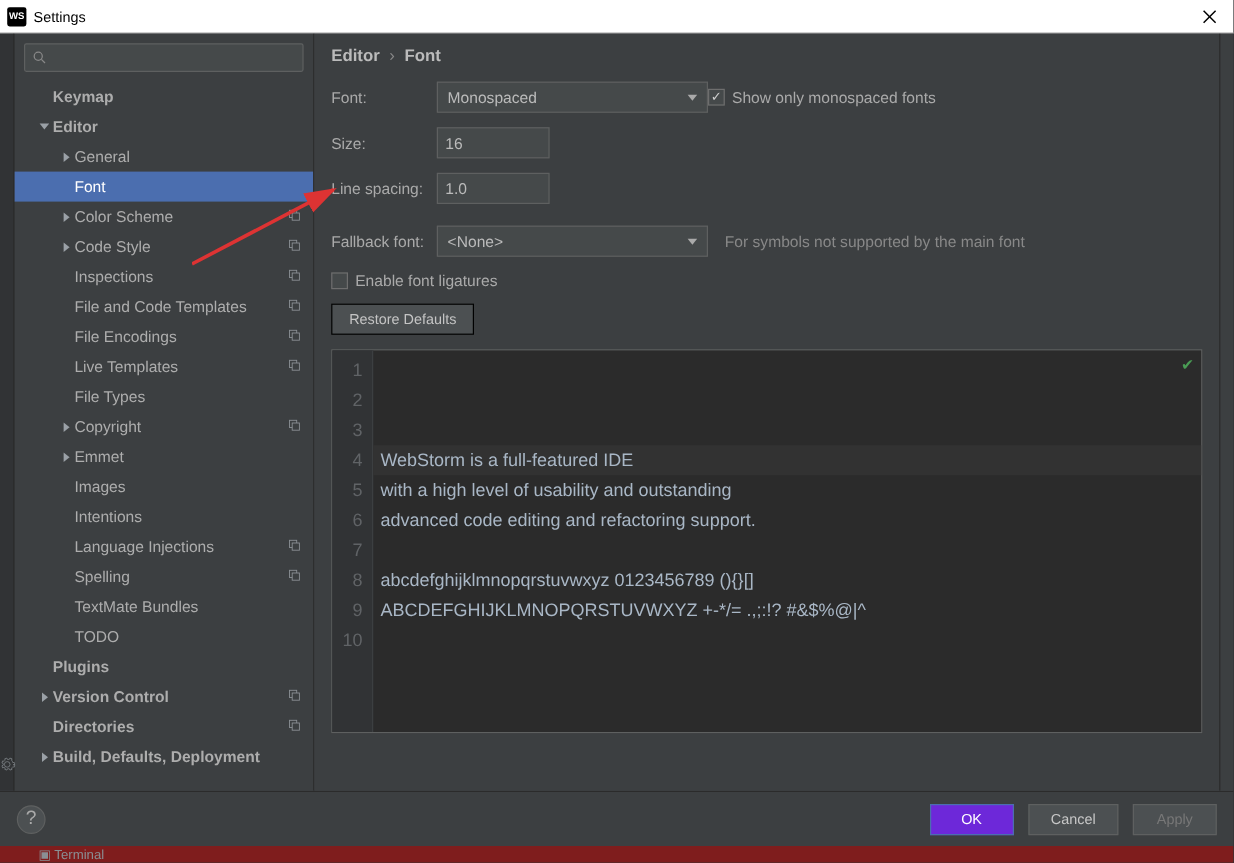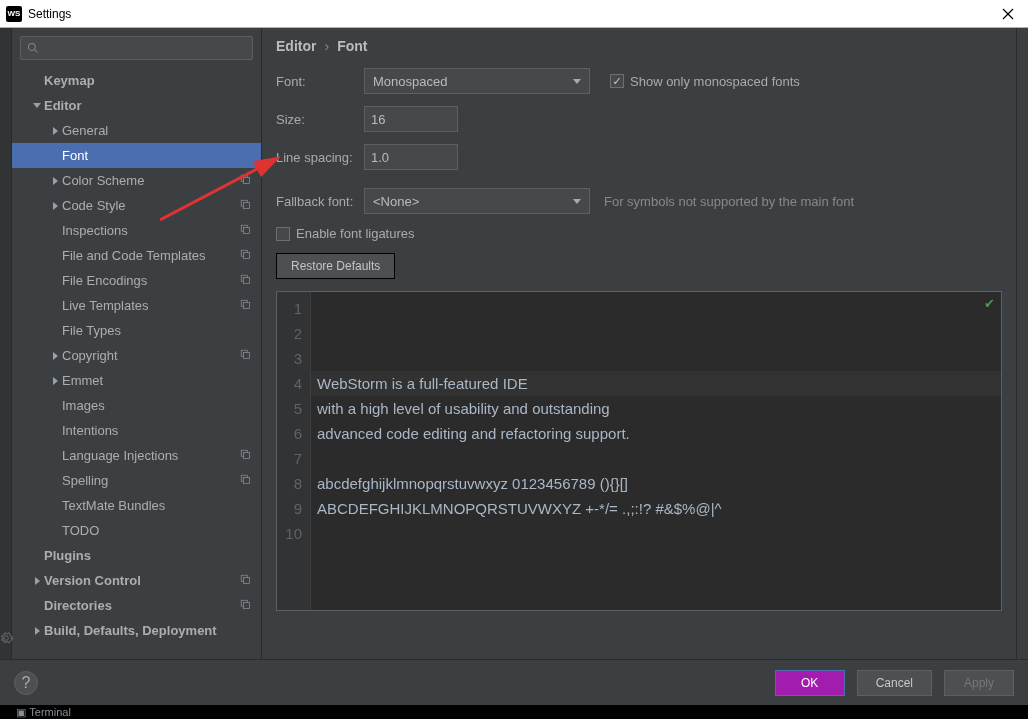--- a/index.html
+++ b/index.html
@@ -61,25 +61,25 @@
   .check-ok { position:absolute; top:4px; right:6px; color:#499c54; font-size:13px;}
 
   
   .right-strip { width: 12px; background:#3c3f41; border-left:1px solid #2b2b2b;}
 
   
   .footer { height: 46px; background:#3c3f41; border-top:1px solid #2b2b2b; display:flex; align-items:center; padding:0 14px; }
   .help-btn { width:24px; height:24px; border:1px solid #5e6060; border-radius:12px; display:flex; align-items:center; justify-content:center; color:#aaa; background:#4c5052; cursor:pointer; }
   .footer-spacer { flex:1; }
   .btn { height:26px; min-width:70px; padding:0 18px; margin-left:12px; border:1px solid #5e6060; background:#4c5052; color:#c7c7c7; font-size:12px; cursor:pointer; }
-  .btn.primary { background:#a21caf; border-color:#4b6eaf; color:#fff; }
+  .btn.primary { background:#6d28d9; border-color:#4b6eaf; color:#fff; }
   .btn.disabled { color:#777; }
 
   
-  .bottom-strip { height:14px; background:#000000; display:flex; align-items:center; padding-left:16px; color:#8a8f94; font-size:11px;}
+  .bottom-strip { height:14px; background:#7f1d1d; display:flex; align-items:center; padding-left:32px; color:#8a8f94; font-size:11px;}
 
   
   .annotation { position:absolute; left:160px; top:92px; pointer-events:none; z-index:50;}
 
   
   .tri-right { display:inline-block; border-top:4px solid transparent; border-bottom:4px solid transparent; border-left:5px solid #9aa0a6; vertical-align:middle;}
   .tri-down { display:inline-block; border-left:4px solid transparent; border-right:4px solid transparent; border-top:5px solid #9aa0a6; vertical-align:middle;}
   .tri-holder { width:14px; display:inline-flex; justify-content:center; align-items:center; }
 
 </style>
@@ -280,21 +280,21 @@
         <span>Font</span>
       </div>
 
       <div class="content">
         <div class="form-row">
           <div class="form-label">Font:</div>
           <div class="combo">
             <span>Monospaced</span>
             <span class="tri"></span>
           </div>
-          <div class="check-row" style="margin-left:20px;">
+          <div class="check-row" style="">
             <div class="check checked"></div>
             <span>Show only monospaced fonts</span>
           </div>
         </div>
 
         <div class="form-row">
           <div class="form-label">Size:</div>
           <input class="text-input" value="16" style="">
         </div>
 

